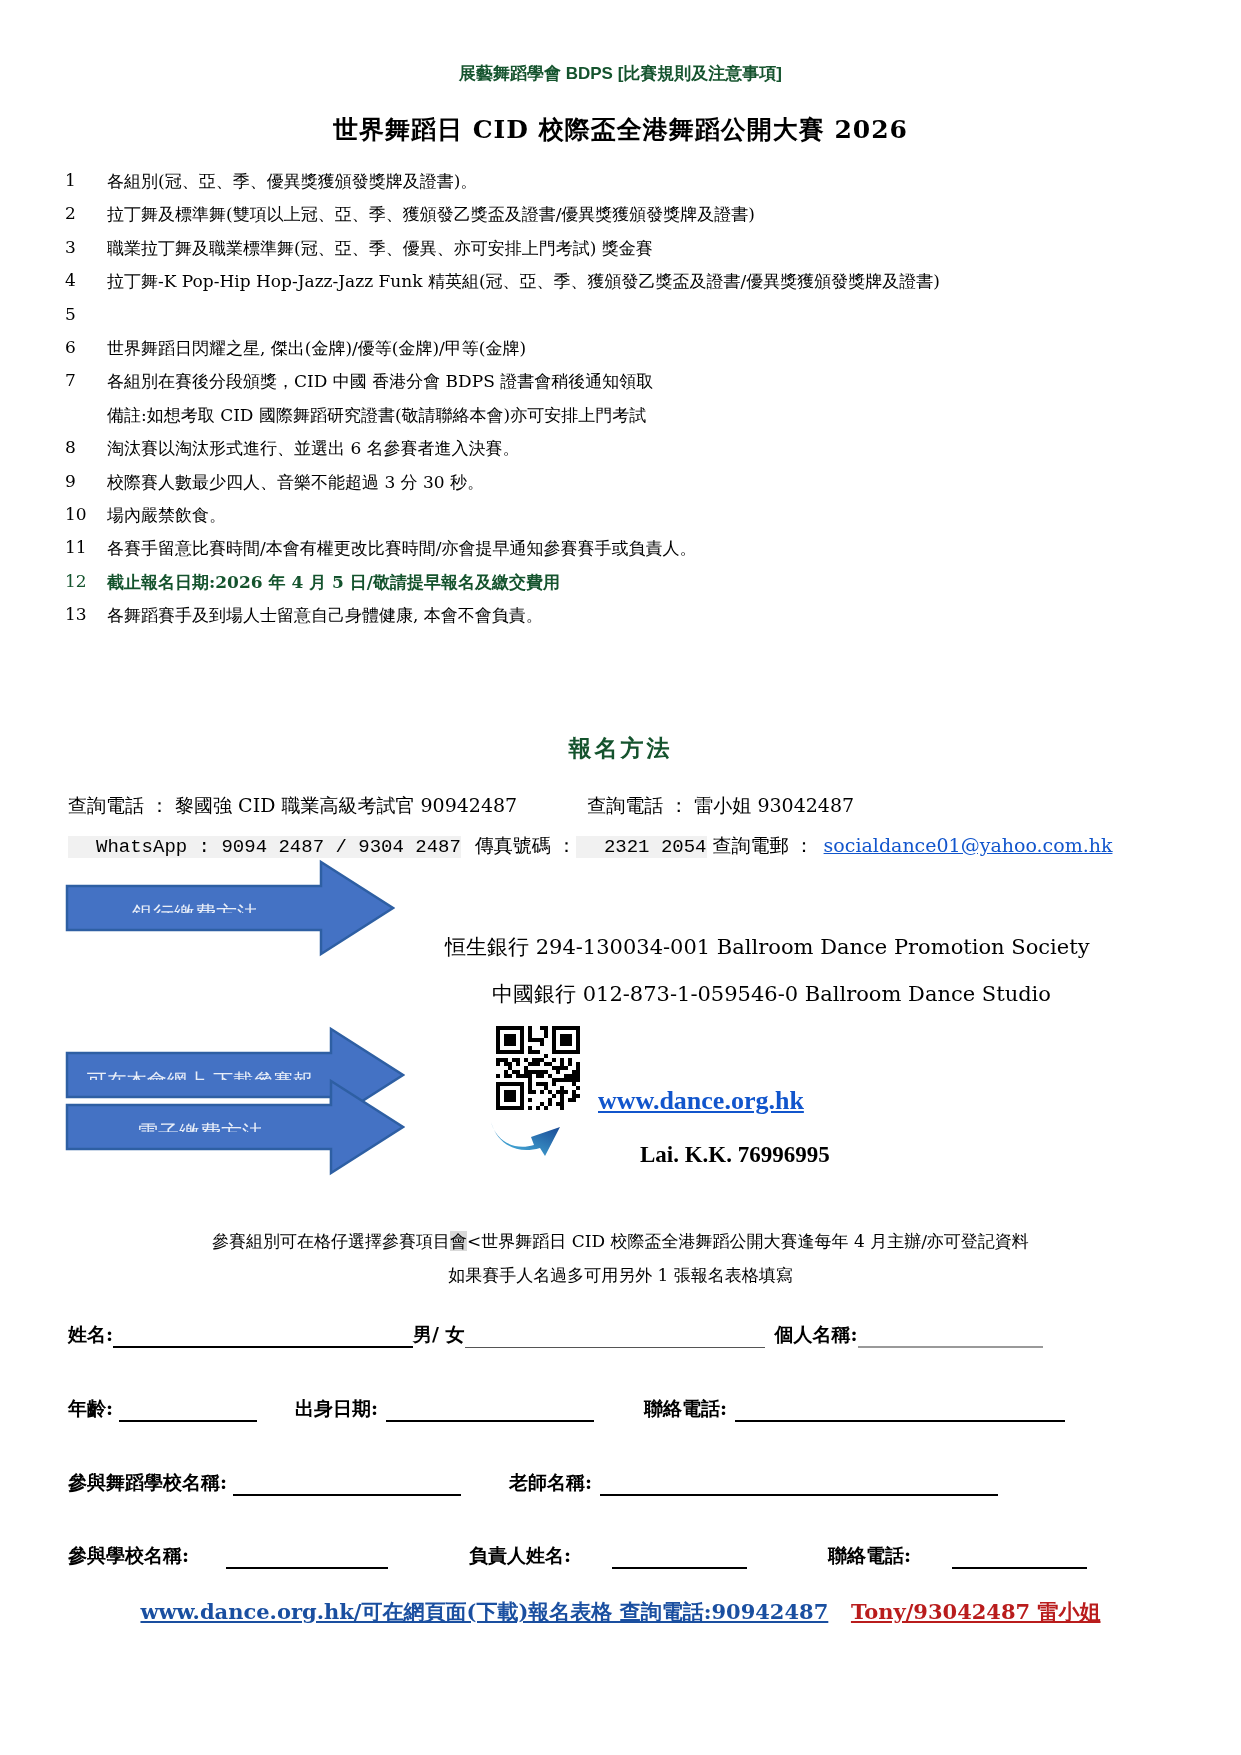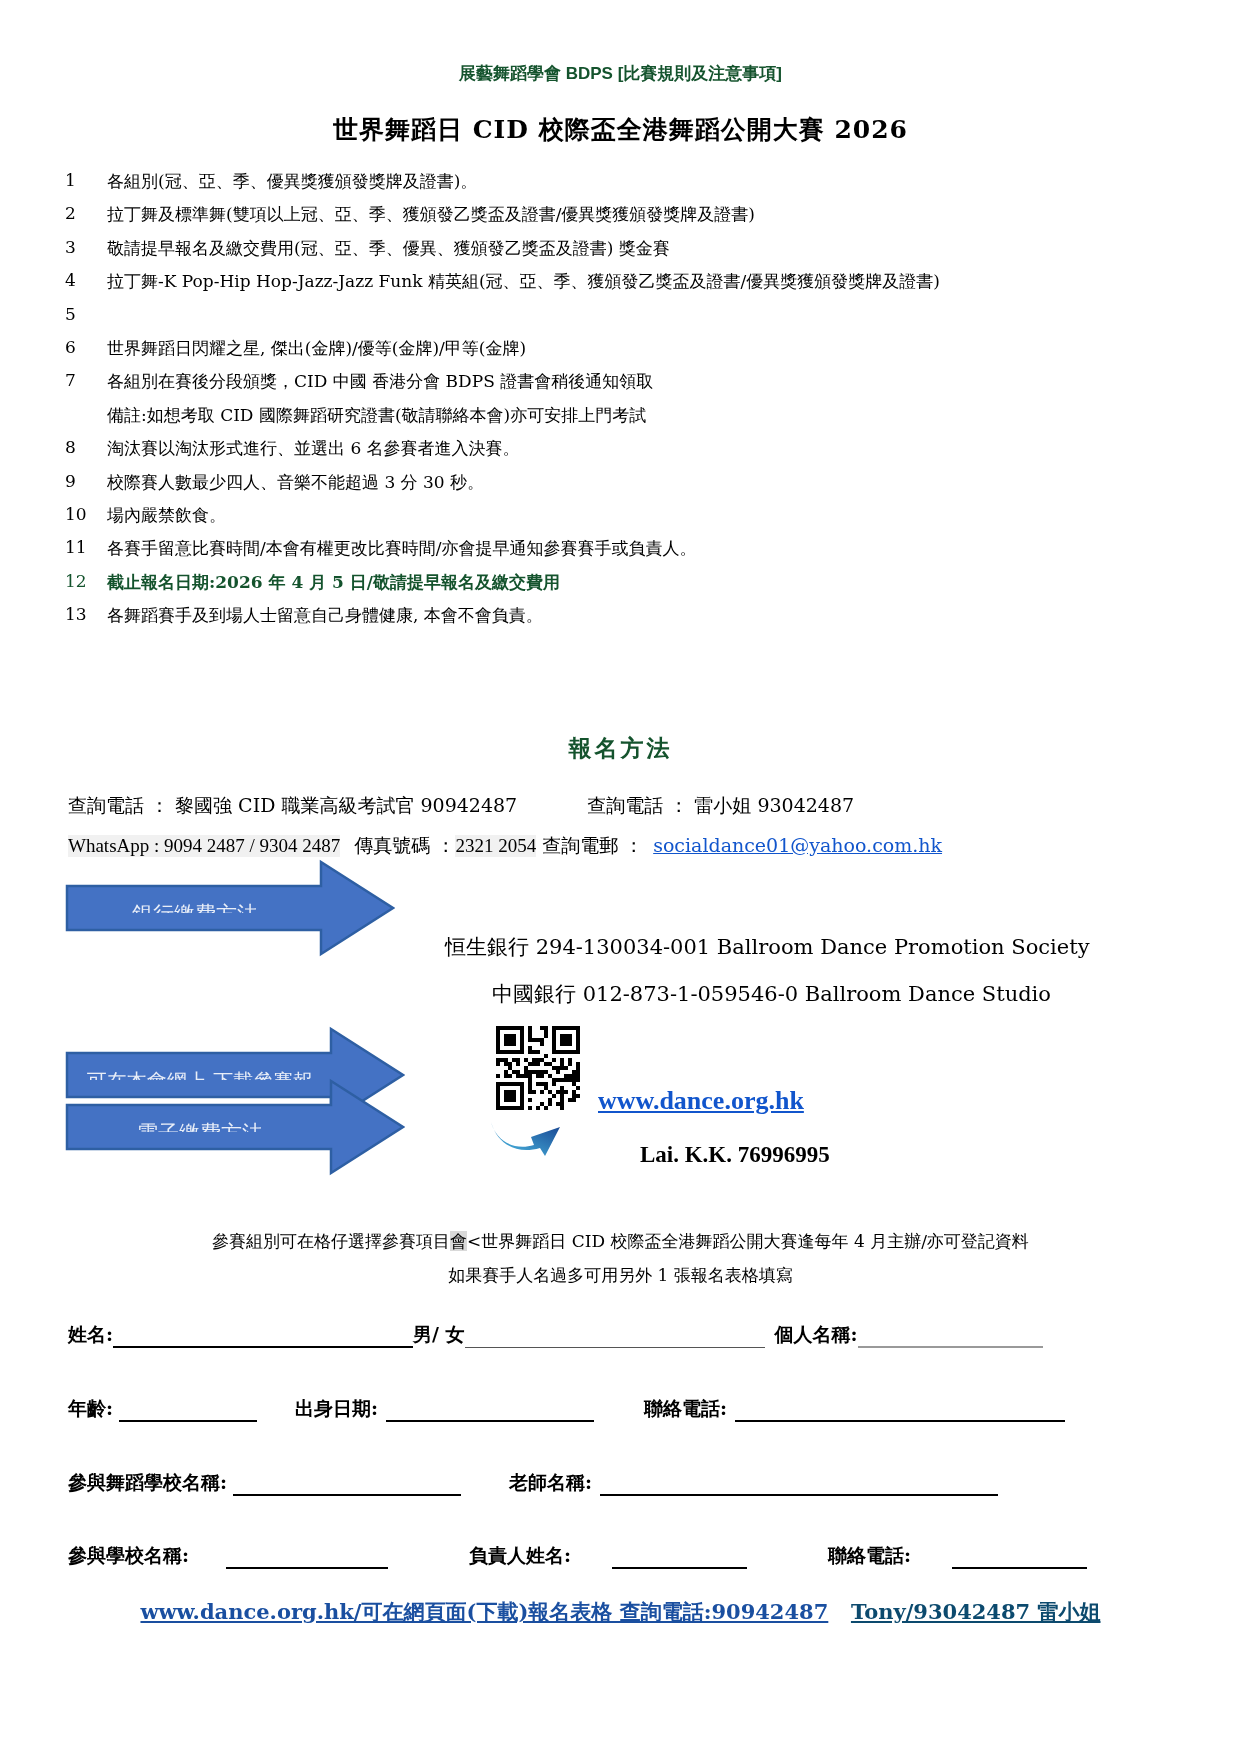--- a/index.html
+++ b/index.html
@@ -10,36 +10,36 @@
   .red{color:#14532d;}
   .hdr-red{font-size:17px;font-weight:bold;font-family:"Liberation Sans","DejaVu Sans",sans-serif;}
   .doc-title{font-size:25px;font-weight:bold;letter-spacing:1px;}
   .rules{position:absolute;left:65px;top:170px;width:1120px;}
   .rule{display:flex;align-items:flex-start;height:33.4px;font-size:17px;}
   .rule .num{width:42px;flex:0 0 42px;}
   .rule .txt{flex:1;white-space:nowrap;}
   .sec-head{font-size:23px;font-weight:bold;letter-spacing:3px;}
   .contact1{font-size:19px;white-space:nowrap;}
   .contact2{font-size:19px;white-space:nowrap;display:flex;align-items:baseline;}
-  .sans{font-family:Liberation Serif, serif;}
+  .sans{font-family:Liberation Mono, monospace;padding-left:28px;}
   .shade{background:#F1F1F1;}
   .link{color:#1155CC;text-decoration:underline;}
   .bank-line{font-size:21px;white-space:nowrap;}
   .site-link{font-size:26px;font-weight:bold;color:#1155CC;text-decoration:underline;
              font-family:"Liberation Serif",serif;}
   .lai{font-size:23px;font-weight:bold;font-family:"Liberation Serif",serif;}
   .note{font-size:17px;white-space:nowrap;}
   .hl{background:#D9D9D9;}
   .formrow{display:flex;align-items:flex-end;font-size:19px;font-weight:bold;white-space:nowrap;}
   .blank{display:inline-block;height:1.15em;border-bottom:2px solid #000;}
   .blank.thin{border-bottom:1.5px solid #555;}
   .blank.gray{border-bottom:2px solid #999;}
   .footer-line{font-size:21px;font-weight:bold;white-space:nowrap;}
   .flink1{color:#1A4FA0;text-decoration:underline;}
-  .flink2{color:#0c4a6e;text-decoration:underline;}
+  .flink2{color:#b91c1c;text-decoration:underline;}
   .qr{fill:#000;}
   svg text{font-family:"DejaVu Serif","Liberation Serif",serif;}
 </style>
 </head>
 <body>
 
 <div class="page">
 
   <div class="abs ctr hdr-red red" style="top:62px;">展藝舞蹈學會 BDPS [比賽規則及注意事項]</div>
 
@@ -49,21 +49,21 @@
     <div class="rule">
         <span class="num">1</span>
         <span class="txt">各組別(冠、亞、季、優異獎獲頒發獎牌及證書)。</span>
       </div>
     <div class="rule">
         <span class="num">2</span>
         <span class="txt">拉丁舞及標準舞(雙項以上冠、亞、季、獲頒發乙獎盃及證書/優異獎獲頒發獎牌及證書)</span>
       </div>
     <div class="rule">
         <span class="num">3</span>
-        <span class="txt">敬請提早報名及繳交費用(冠、亞、季、優異、獲頒發乙獎盃及證書) 獎金賽</span>
+        <span class="txt">職業拉丁舞及職業標準舞(冠、亞、季、優異、亦可安排上門考試) 獎金賽</span>
       </div>
     <div class="rule">
         <span class="num">4</span>
         <span class="txt">拉丁舞-K Pop-Hip Hop-Jazz-Jazz Funk 精英組(冠、亞、季、獲頒發乙獎盃及證書/優異獎獲頒發獎牌及證書)</span>
       </div>
     <div class="rule">
         <span class="num">5</span>
       </div>
     <div class="rule">
         <span class="num">6</span>

